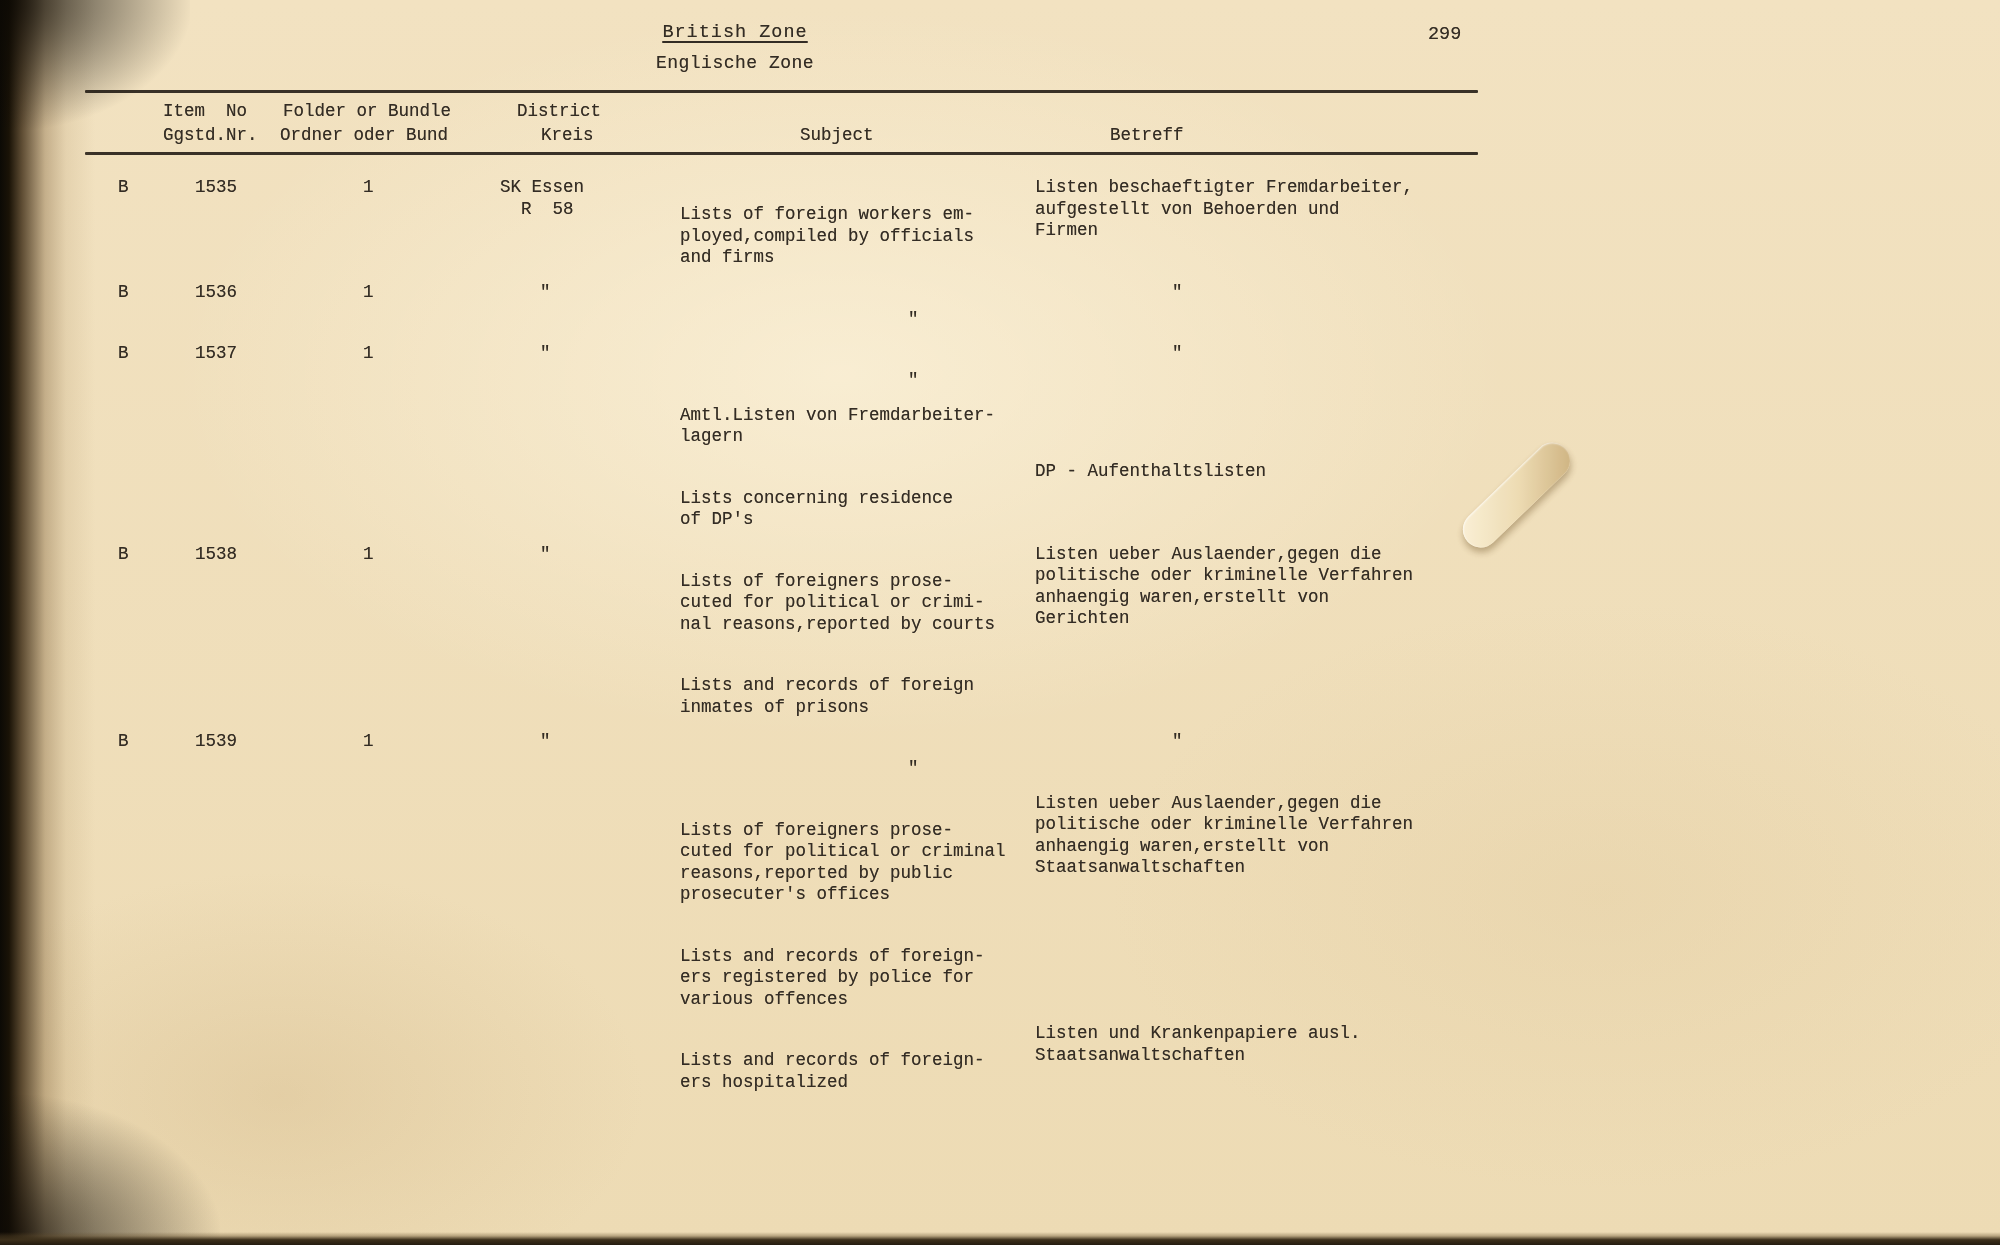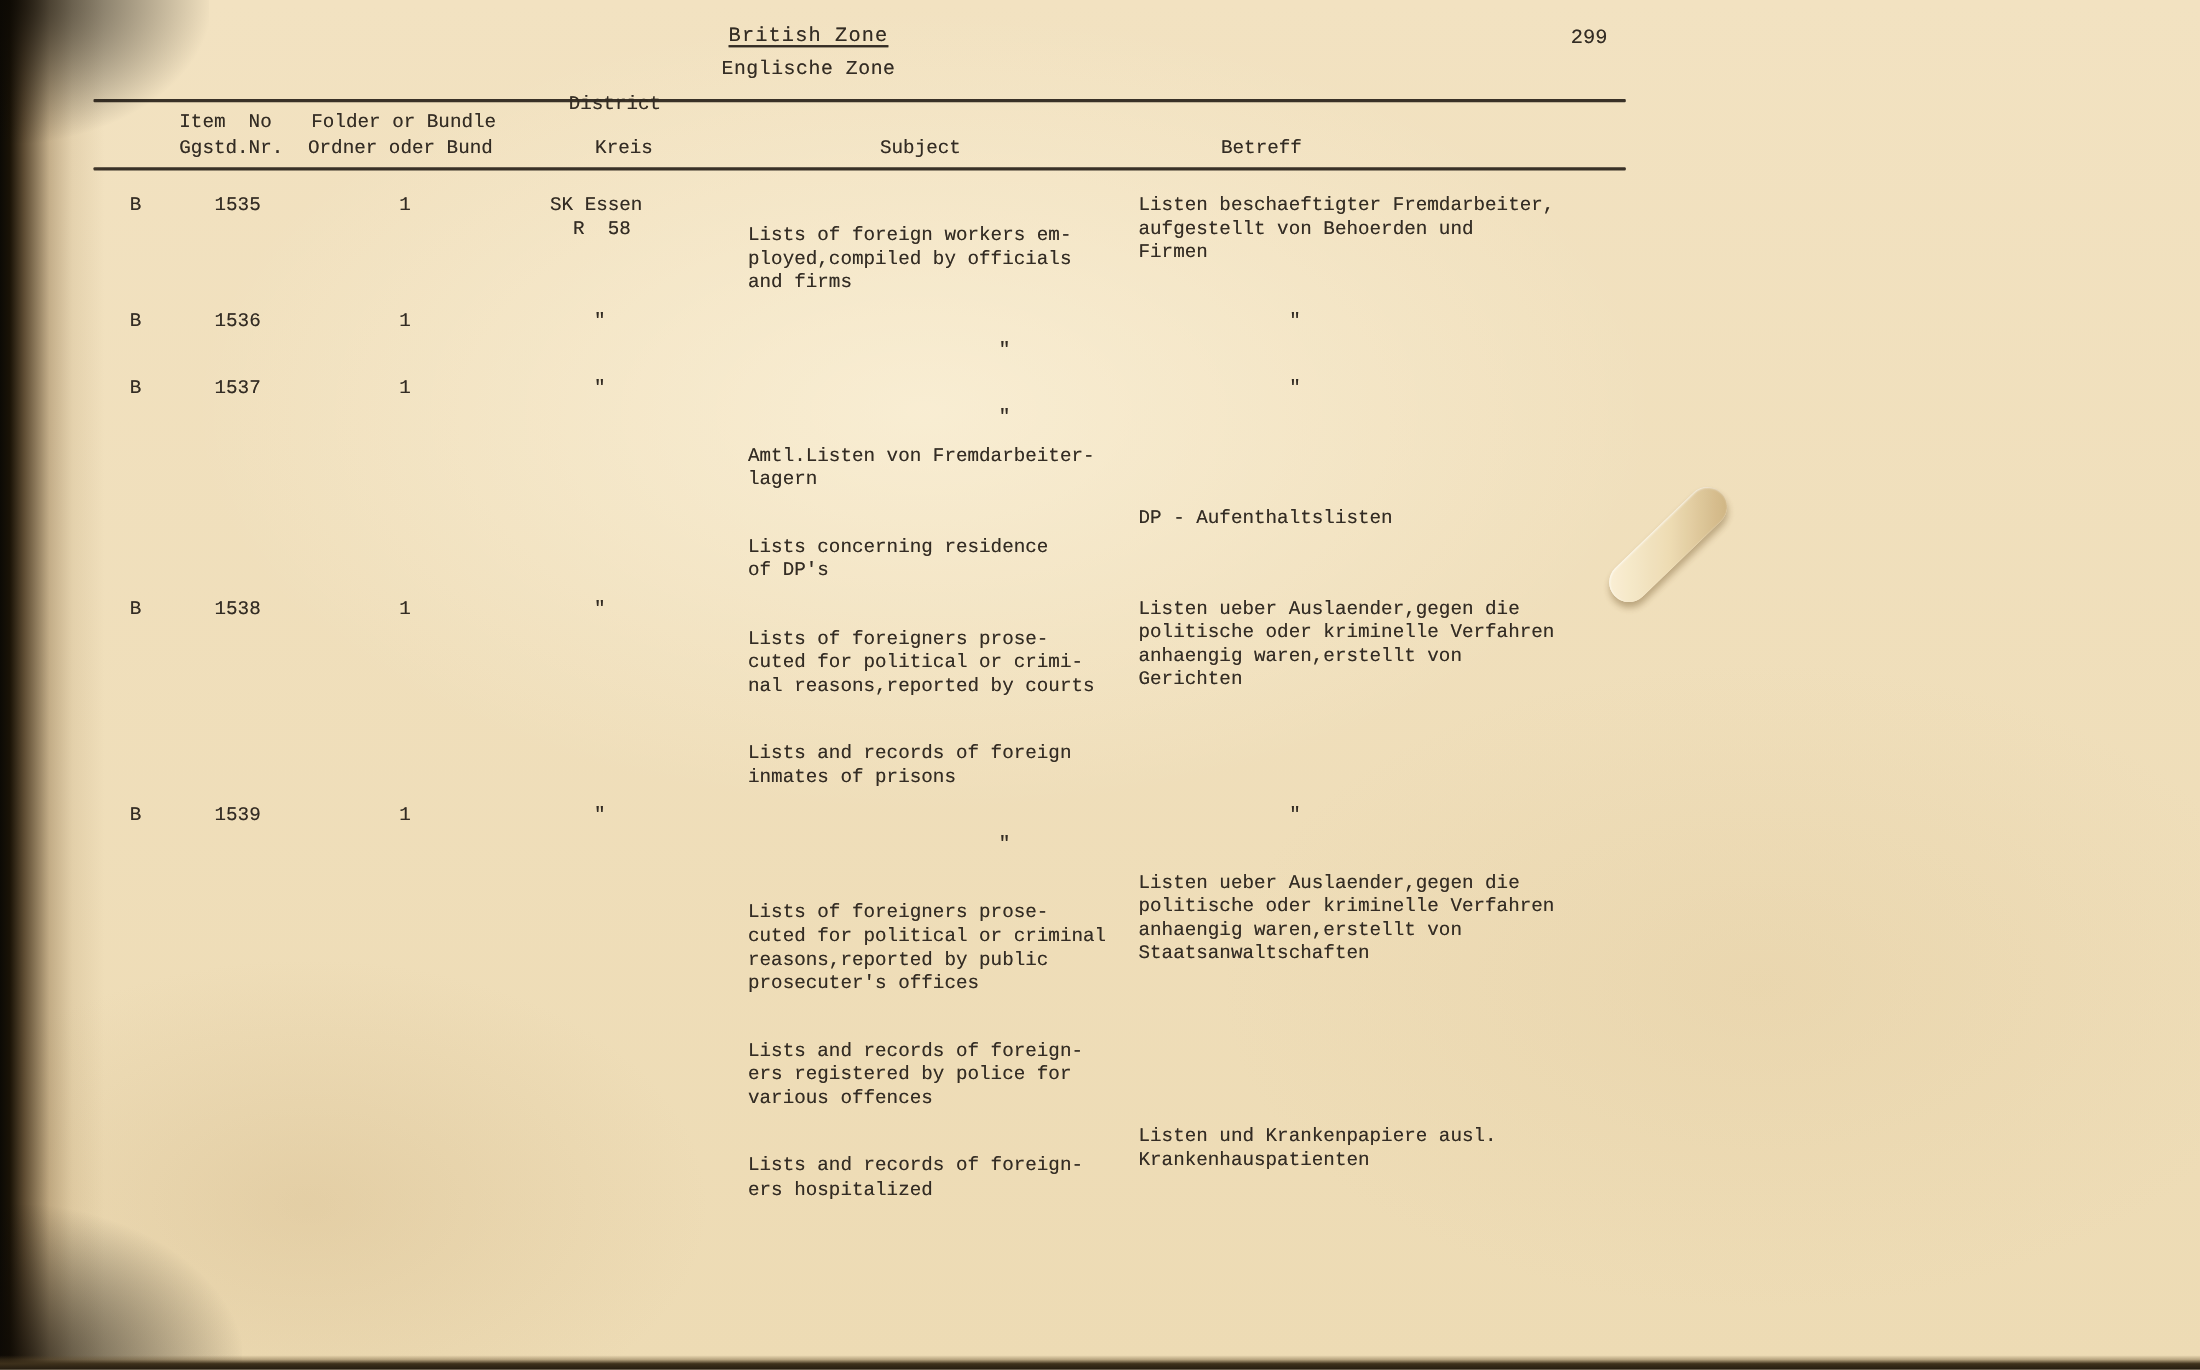--- a/index.html
+++ b/index.html
@@ -25,21 +25,21 @@
 
   .rule { position:absolute; left:85px; width:1393px; height:2.5px; background:#393127; border-radius:1px; }
   .rule-top { top:90px; }
   .rule-mid { top:152px; }
 
   .hdr { position:absolute; }
   .h-item-en    { left:163px;  top:101px; }
   .h-item-de    { left:163px;  top:125px; }
   .h-folder-en  { left:283px;  top:101px; }
   .h-folder-de  { left:280px;  top:125px; }
-  .h-district-en{ left:517px;  top:85px; }
+  .h-district-en{ left:517px;  top:101px; }
   .h-district-de{ left:541px;  top:125px; }
   .h-subject    { left:800px;  top:125px; }
   .h-betreff    { left:1110px; top:125px; }
 
   .table-body { position:absolute; left:118px; top:177px; width:1882px; }
   .row { display:flex; align-items:flex-start; margin-bottom:13px; }
   .cell { flex:none; }
   .c-cls      { width:57px; }
   .c-item     { width:168px;margin-left:20px; }
   .c-folder   { width:137px; }
@@ -212,21 +212,21 @@
     </div>
 
     <div class="row">
       <div class="cell c-cls txt"></div>
       <div class="cell c-item txt"></div>
       <div class="cell c-folder txt"></div>
       <div class="cell c-district txt"></div>
       <div class="cell c-subject txt">Lists and records of foreign-
 ers hospitalized</div>
       <div class="cell c-betreff txt">Listen und Krankenpapiere ausl.
-Krankenhauspatienten</div>
+Staatsanwaltschaften</div>
     </div>
   </div>
 
   <div class="page-curl"></div>
   <div class="binding-shadow"></div>
   <div class="corner-tl"></div>
   <div class="corner-bl"></div>
   <div class="bottom-edge"></div>
 
 </div>

